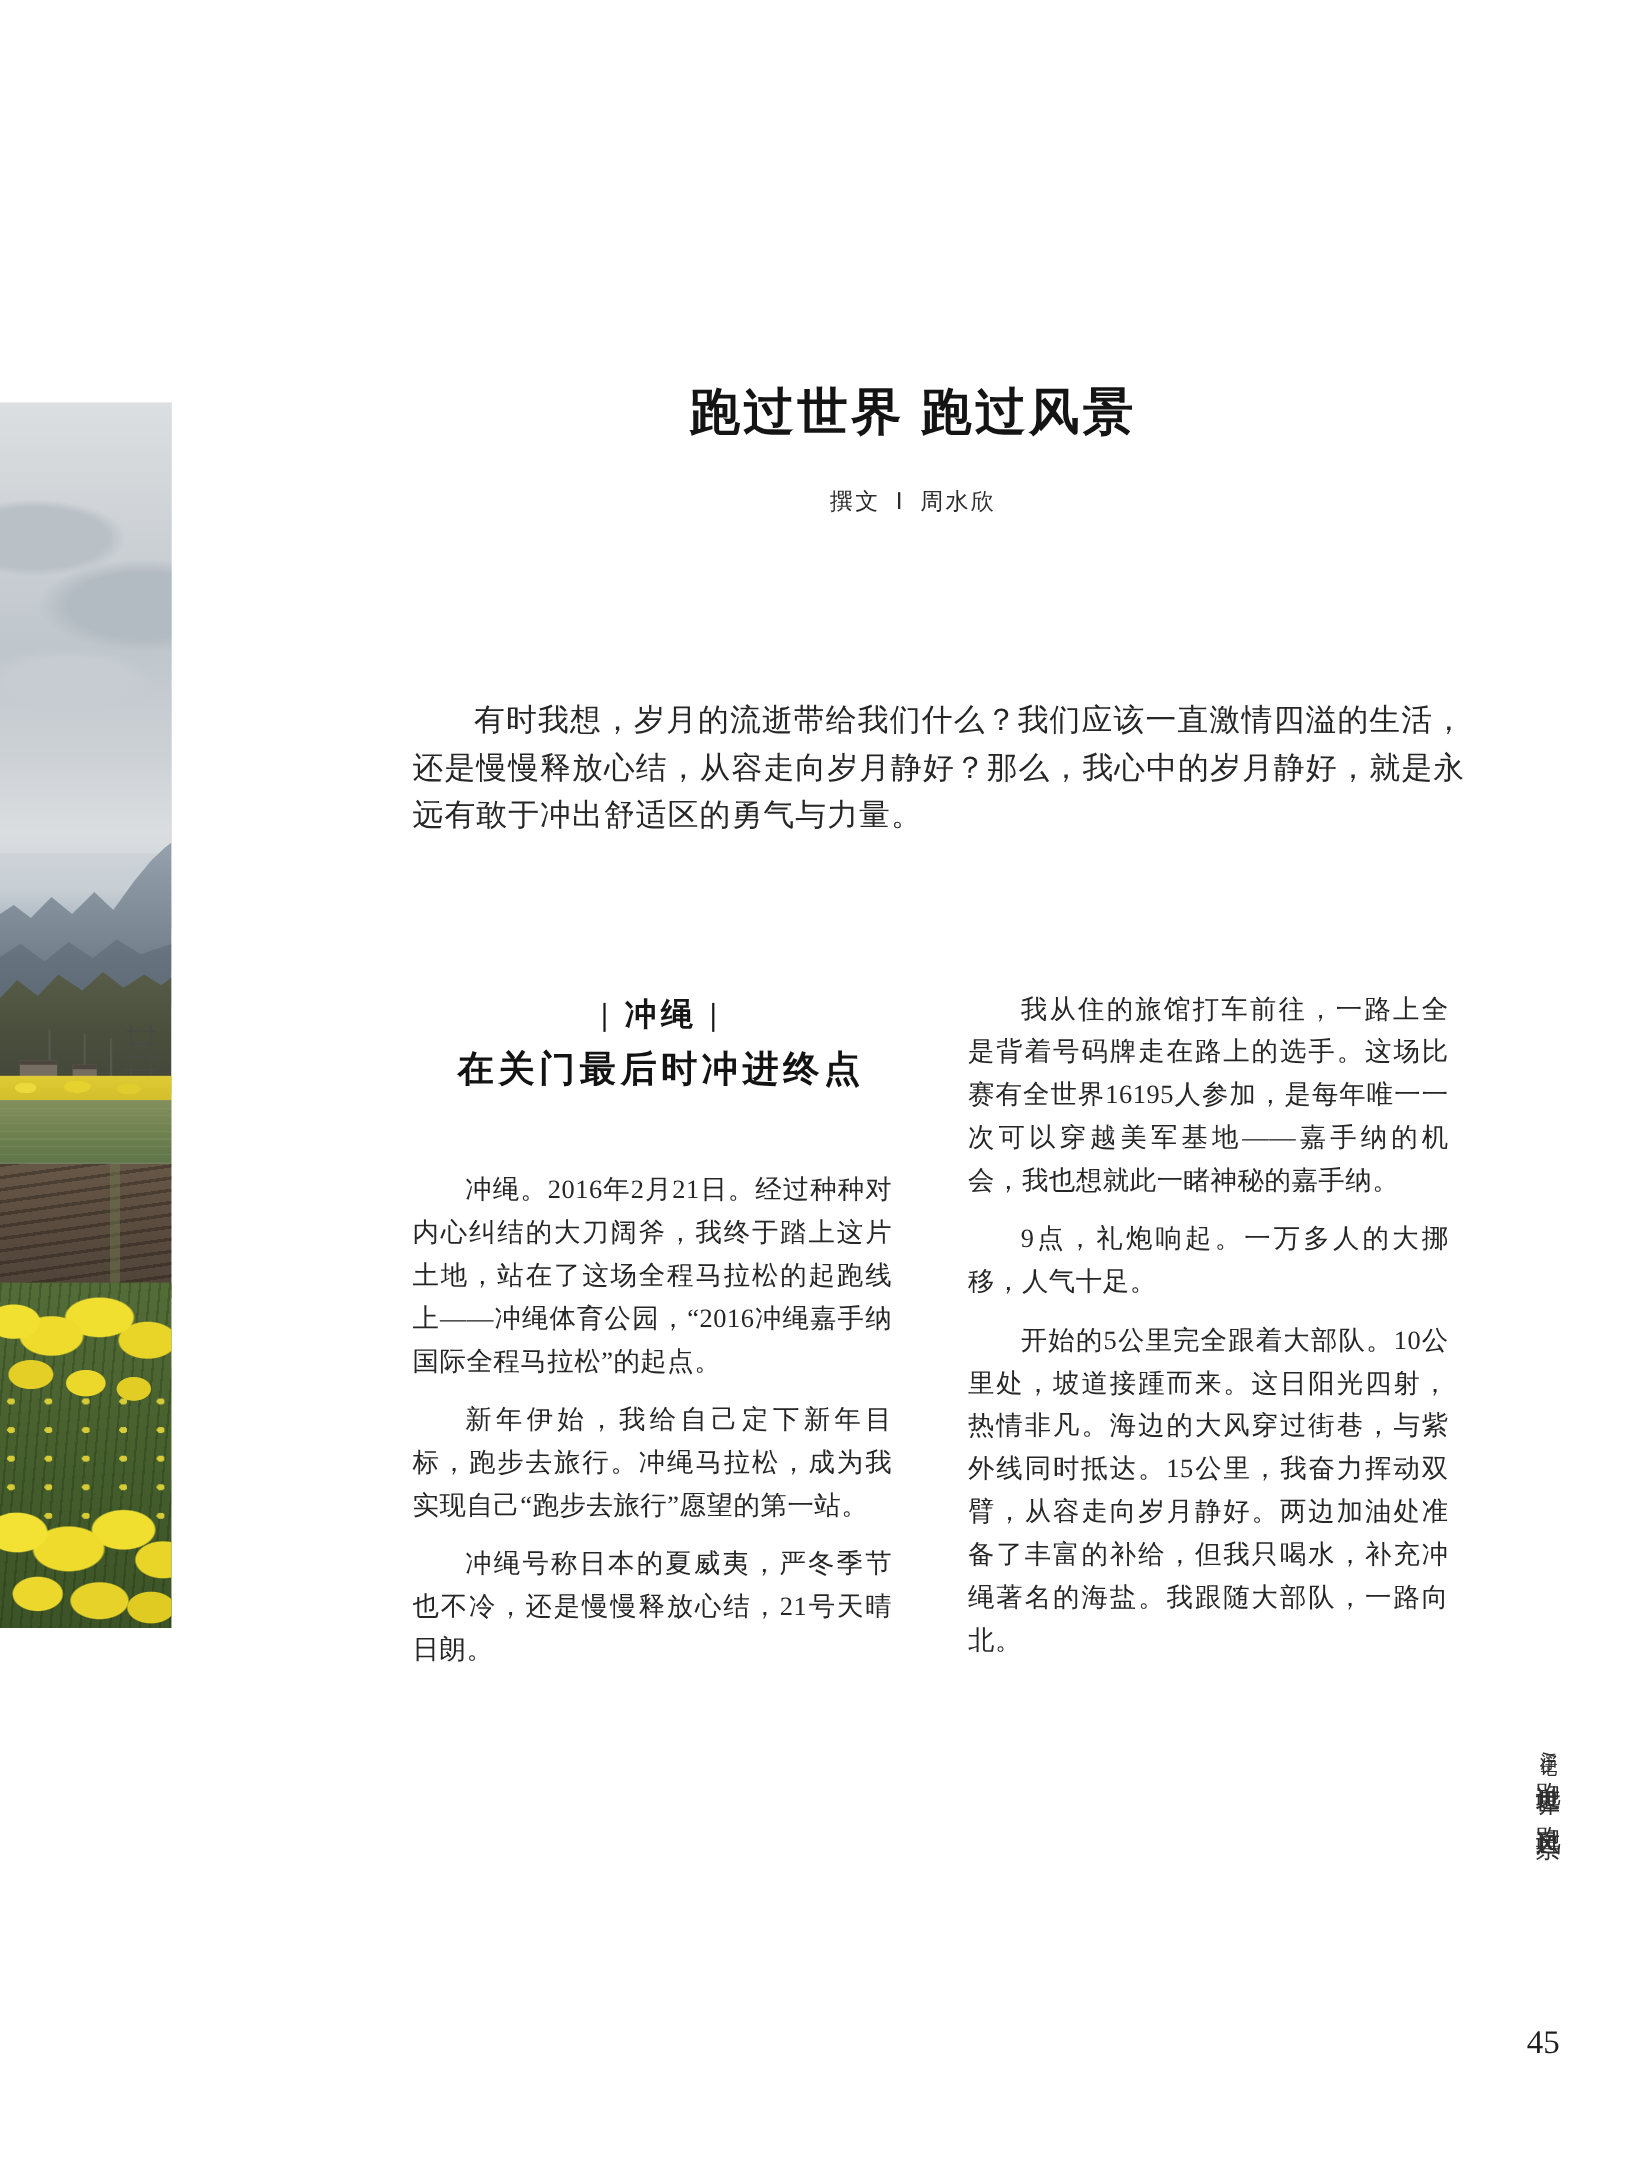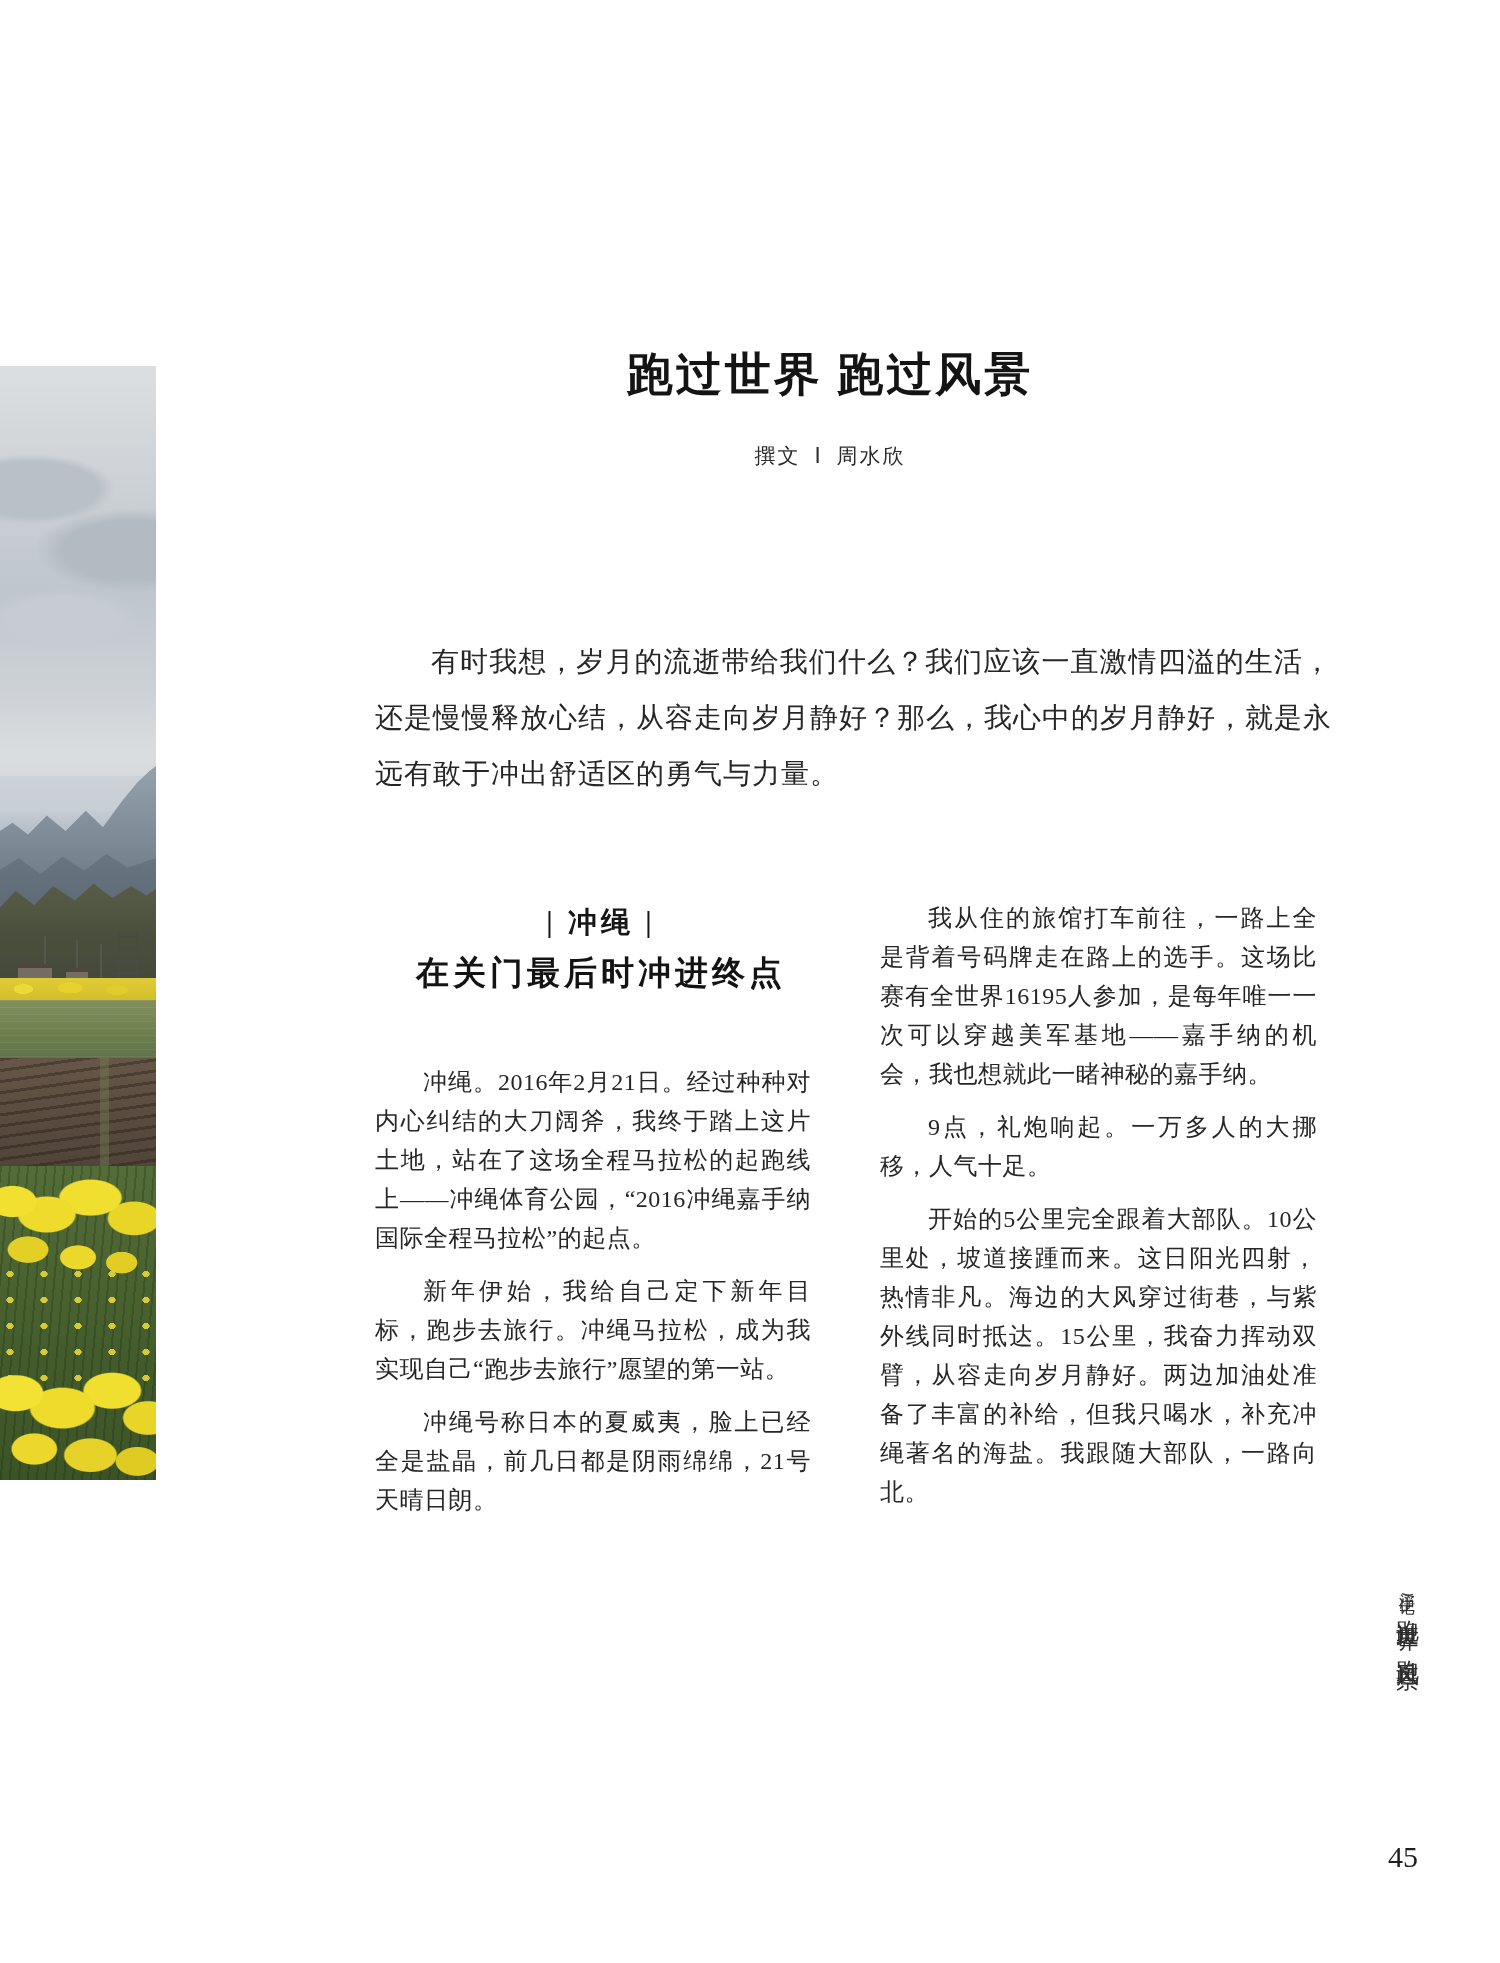--- a/index.html
+++ b/index.html
@@ -74,21 +74,21 @@
 
   
   .masthead{position:absolute;left:330px;top:350px;width:1000px;text-align:center;}
   .title{margin:0;font-size:46px;font-weight:700;letter-spacing:3px;color:#141414;line-height:1.1;}
   .byline{margin-top:41px;font-family:"Liberation Sans","DejaVu Sans",sans-serif;
           font-size:21px;color:#2b2b2b;letter-spacing:2px;}
   .byline-sep{margin:0 14px;font-weight:400;}
 
   
   .intro{position:absolute;left:375px;top:634px;width:957px;margin:0;
-         font-size:28px;line-height:56px;letter-spacing:1px;text-align:justify;
+         font-size:28px;line-height:43px;letter-spacing:1px;text-align:justify;
          text-indent:2em;color:#262626;}
 
   
   .col{position:absolute;}
   .col-left{left:375px;top:892px;width:452px;}
   .col-right{left:880px;top:899px;width:453px;}
   .kicker{text-align:center;font-size:29px;font-weight:700;color:#161616;letter-spacing:4px;margin-top:11px;}
   .section-heading{margin:12px 0 0 0;text-align:center;font-size:33px;font-weight:700;
                    color:#131313;letter-spacing:4px;line-height:1.1;}
   .body-text{margin-top:72px;}
@@ -140,21 +140,21 @@
   </header>
 
   <p class="intro">有时我想，岁月的流逝带给我们什么？我们应该一直激情四溢的生活，还是慢慢释放心结，从容走向岁月静好？那么，我心中的岁月静好，就是永远有敢于冲出舒适区的勇气与力量。</p>
 
   <section class="col col-left">
     <div class="kicker">| 冲绳 |</div>
     <h2 class="section-heading">在关门最后时冲进终点</h2>
     <div class="body-text">
         <p>冲绳。2016年2月21日。经过种种对内心纠结的大刀阔斧，我终于踏上这片土地，站在了这场全程马拉松的起跑线上——冲绳体育公园，“2016冲绳嘉手纳国际全程马拉松”的起点。</p>
         <p>新年伊始，我给自己定下新年目标，跑步去旅行。冲绳马拉松，成为我实现自己“跑步去旅行”愿望的第一站。</p>
-        <p>冲绳号称日本的夏威夷，脸上已经全是盐晶，前几日都是阴雨绵绵，21号天晴日朗。</p>
+        <p>冲绳号称日本的夏威夷，严冬季节也不冷，还是慢慢释放心结，21号天晴日朗。</p>
       </div>
   </section>
 
   <section class="col col-right">
     <div class="body-text">
         <p>我从住的旅馆打车前往，一路上全是背着号码牌走在路上的选手。这场比赛有全世界16195人参加，是每年唯一一次可以穿越美军基地——嘉手纳的机会，我也想就此一睹神秘的嘉手纳。</p>
         <p>9点，礼炮响起。一万多人的大挪移，人气十足。</p>
         <p>开始的5公里完全跟着大部队。10公里处，坡道接踵而来。这日阳光四射，热情非凡。海边的大风穿过街巷，与紫外线同时抵达。15公里，我奋力挥动双臂，从容走向岁月静好。两边加油处准备了丰富的补给，但我只喝水，补充冲绳著名的海盐。我跟随大部队，一路向北。</p>
       </div>
   </section>

